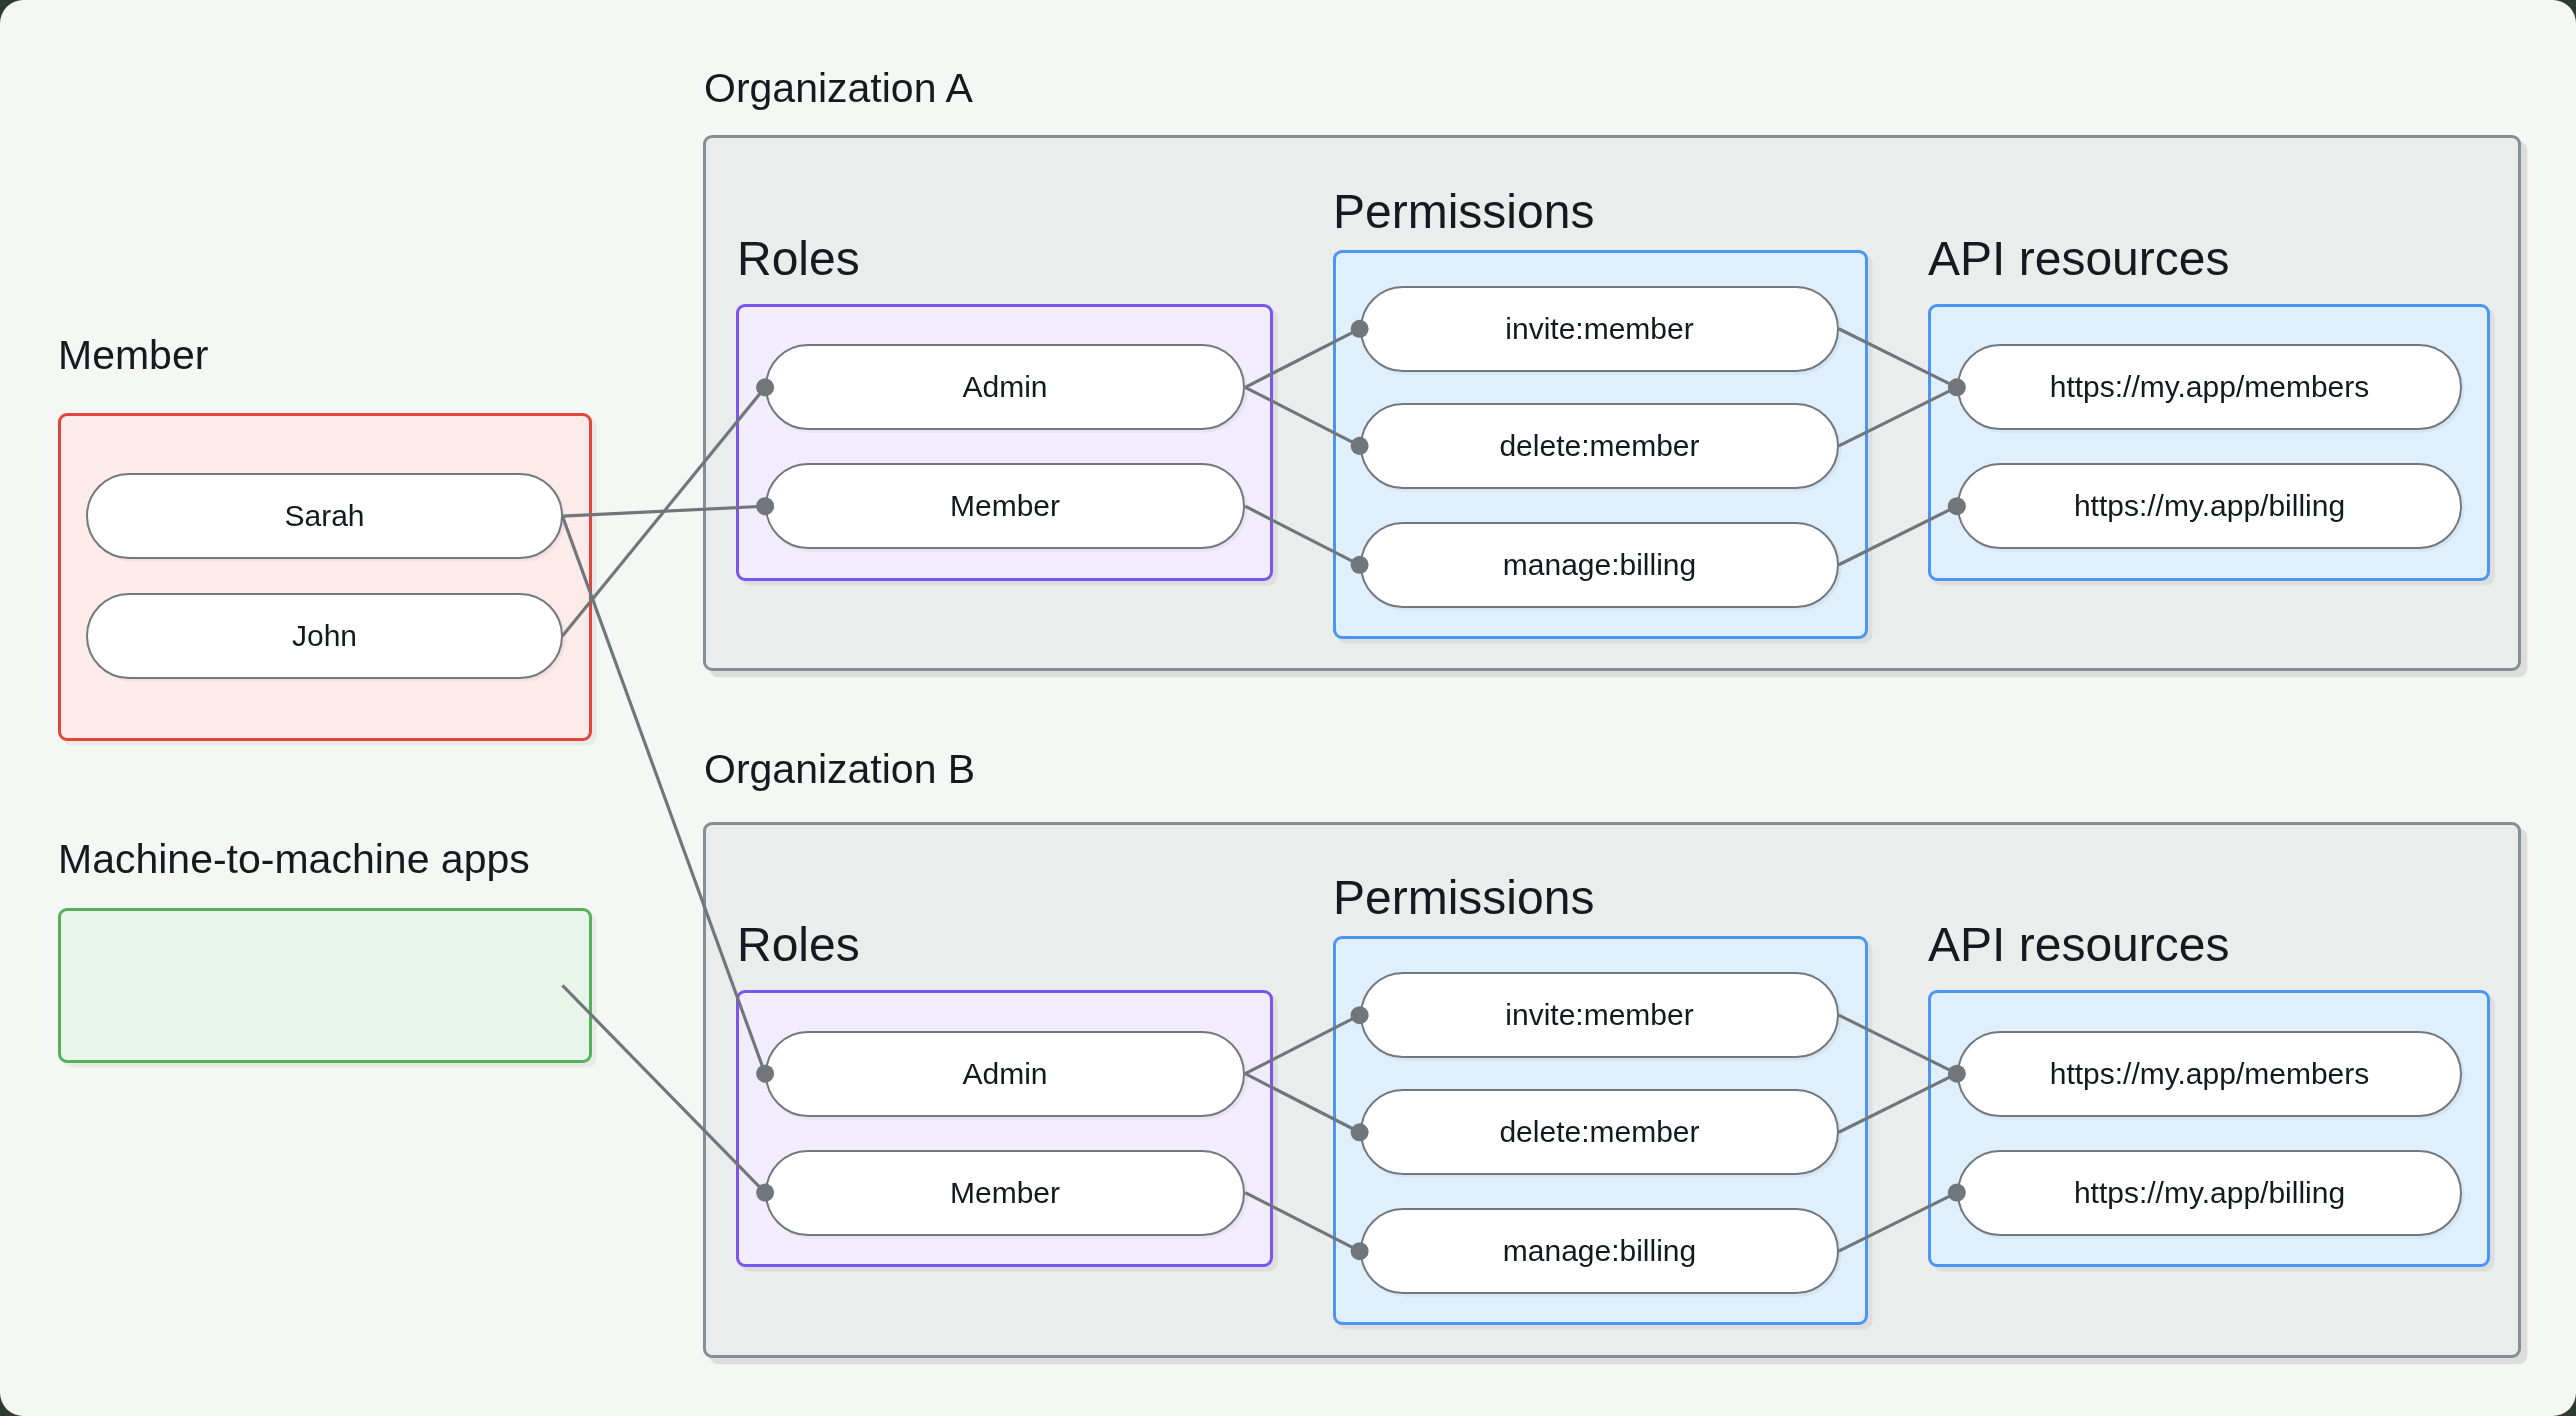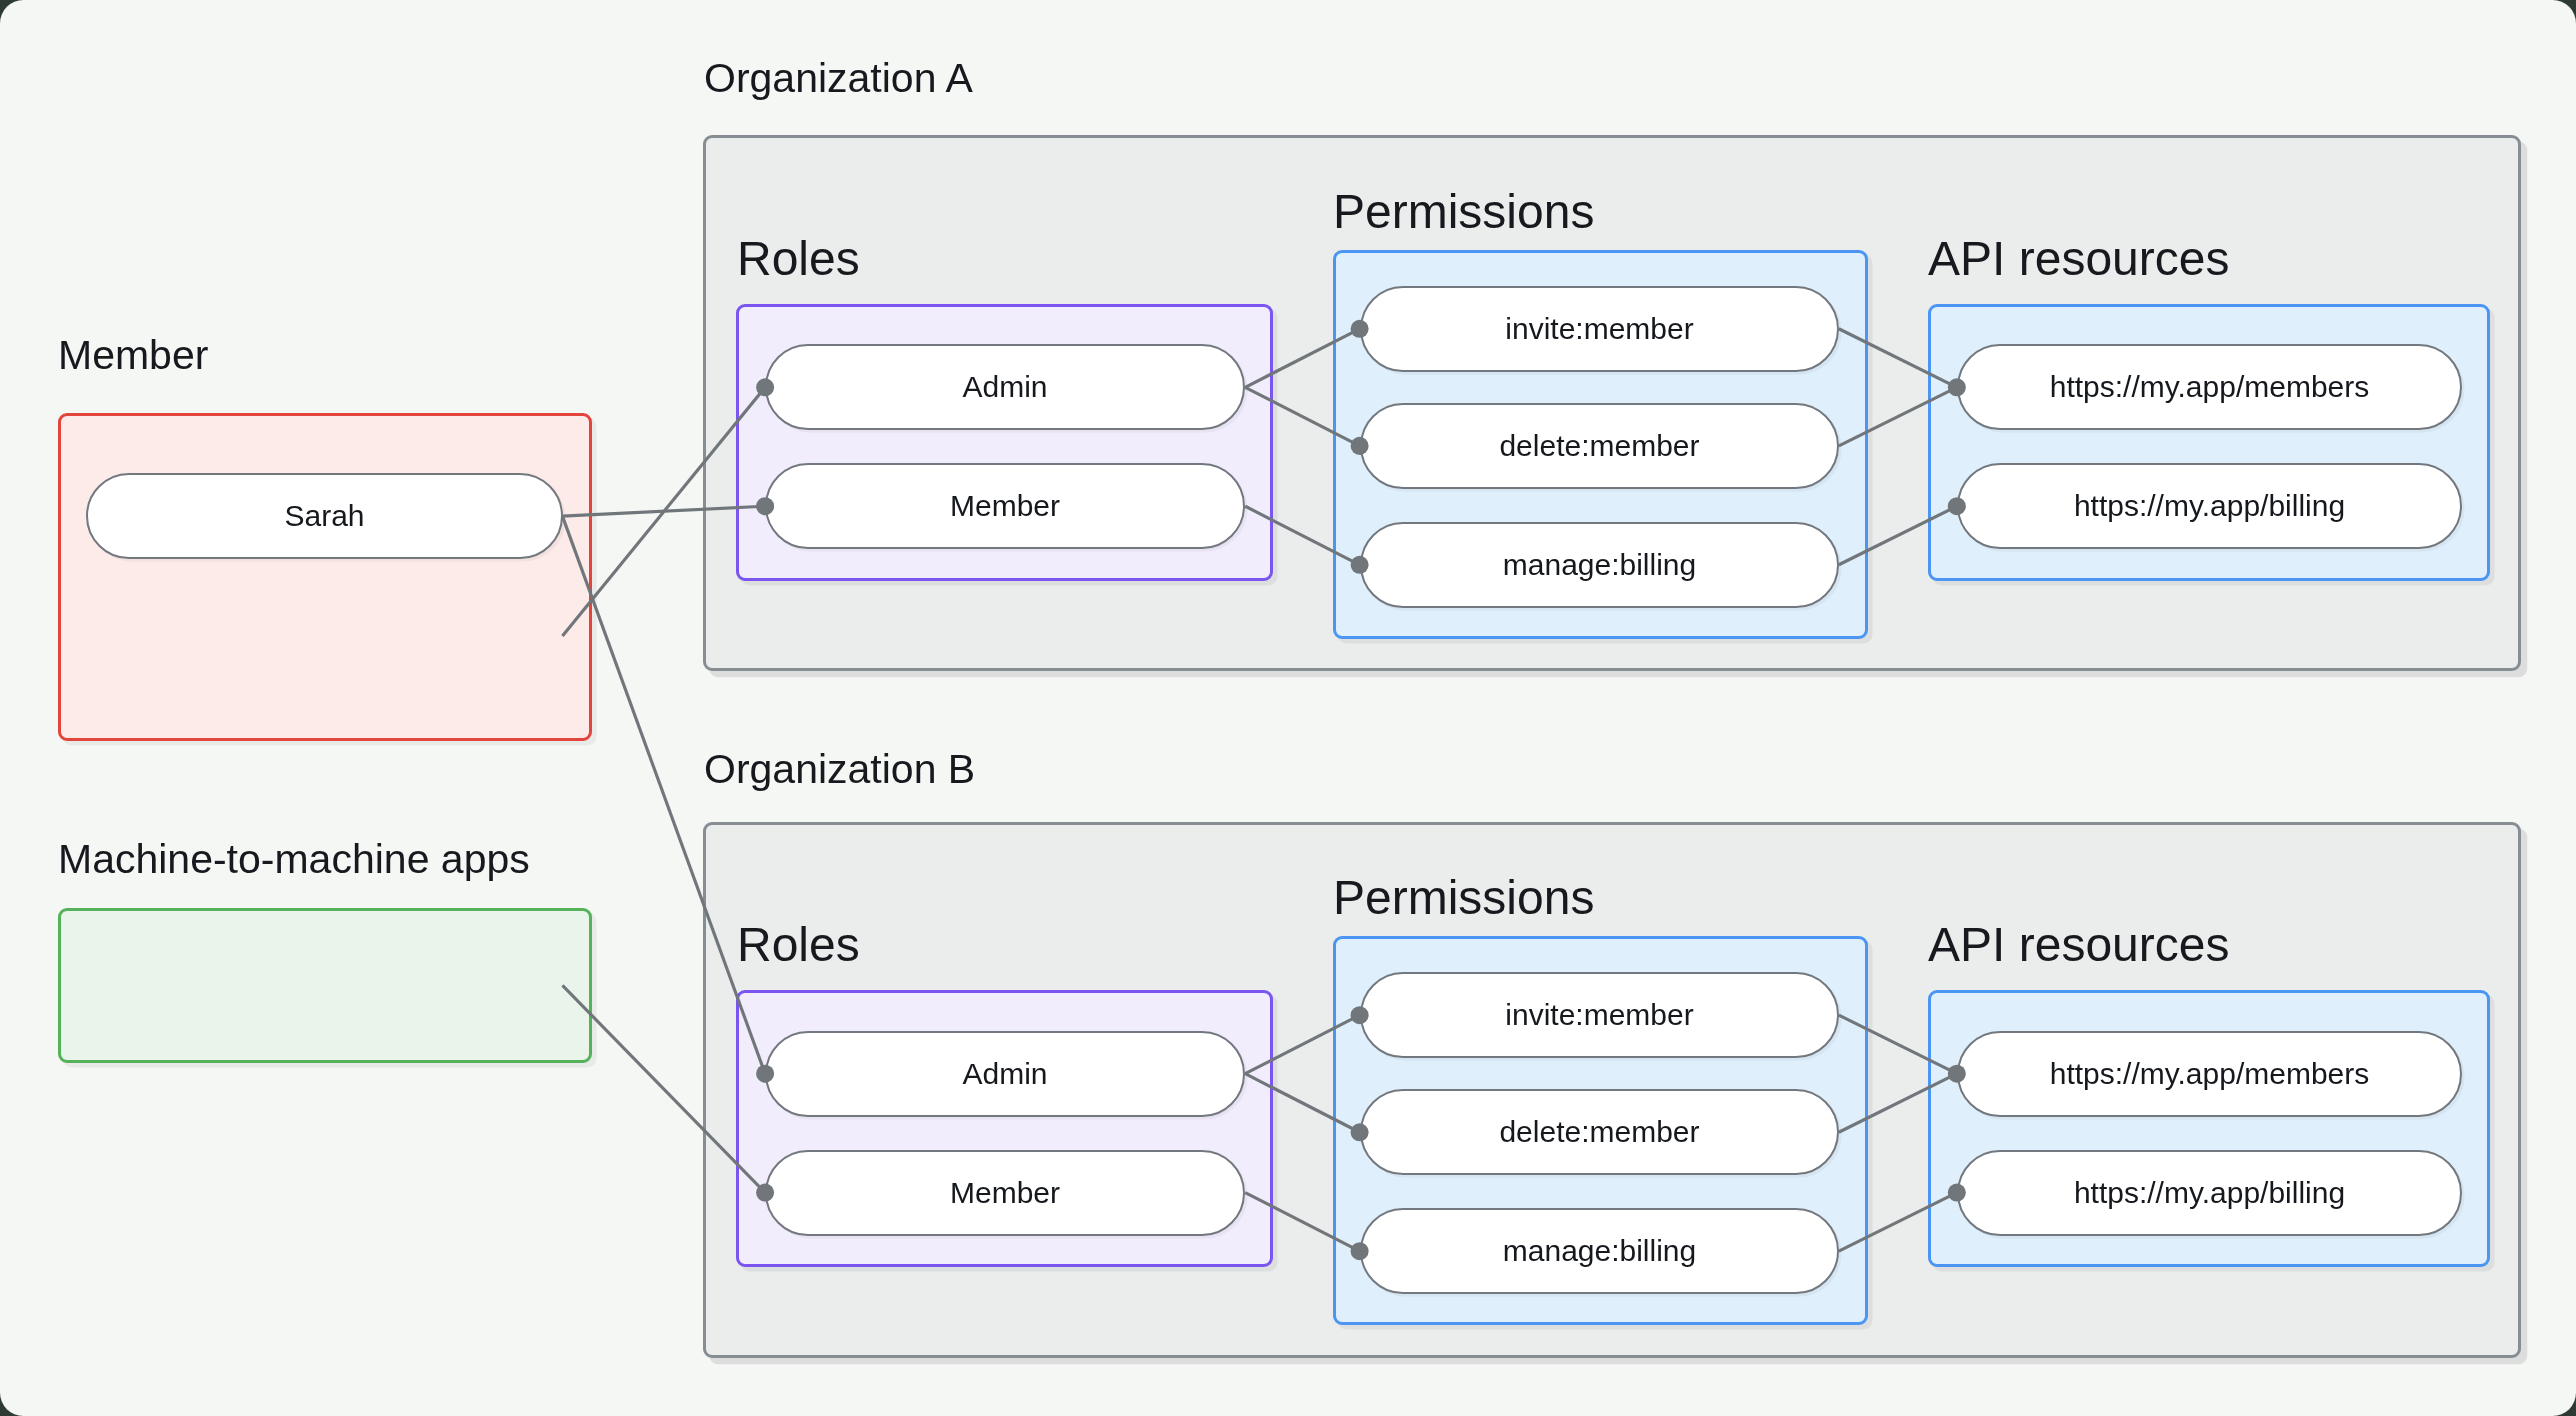--- a/index.html
+++ b/index.html
@@ -61,25 +61,28 @@
 </head>
 <body>
 
 <div class="stage">
 
   <div class="group-title" style="left:58px;top:332px;">Member</div>
   <div class="zone users" style="left:58px;top:413px;width:534px;height:328px;"></div>
   <div class="pill" style="left:86px;top:473px;width:477px;text-align:right;">
     <span>Sarah</span>
   </div>
+  <div class="pill" style="left:86px;top:593px;width:477px;">
+    <span>John</span>
+  </div>
 
   <div class="group-title" style="left:58px;top:836px;">Machine-to-machine apps</div>
   <div class="zone m2m" style="left:58px;top:908px;width:534px;height:155px;"></div>
 
-  <div class="group-title" style="left:704px;top:55px;text-align:center;">Organization A</div>
+  <div class="group-title" style="left:704px;top:65px;text-align:center;">Organization A</div>
   <div class="zone org" style="left:703px;top:135px;width:1818px;height:536px;"></div>
 
   <div class="section-title" style="left:737px;top:231px;">Roles</div>
   <div class="section-title" style="left:1333px;top:184px;">Permissions</div>
   <div class="section-title" style="left:1928px;top:231px;">API resources</div>
 
   <div class="zone roles" style="left:736px;top:304px;width:537px;height:277px;"></div>
   <div class="pill" style="left:765px;top:344px;width:480px;">
     <span>Admin</span>
   </div>

